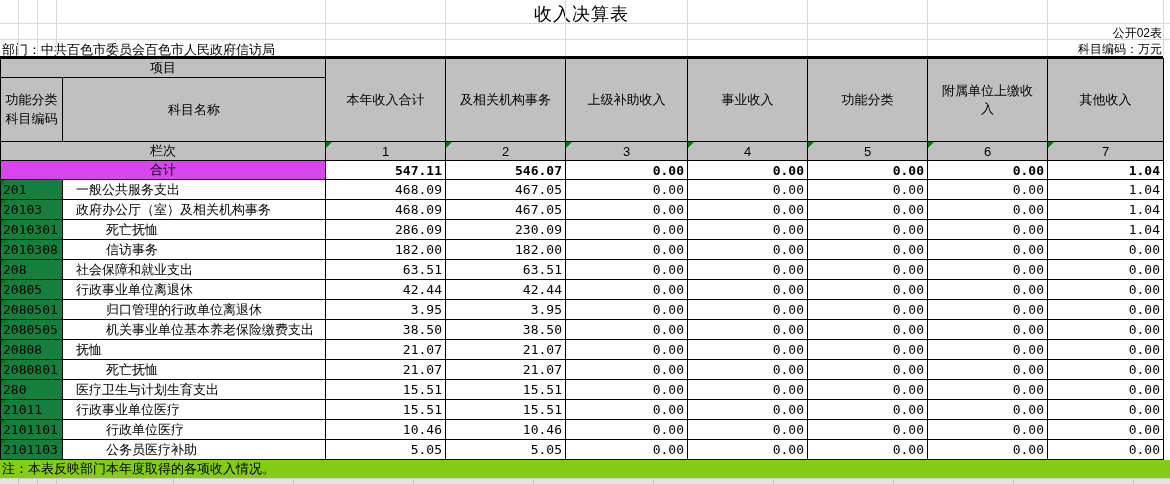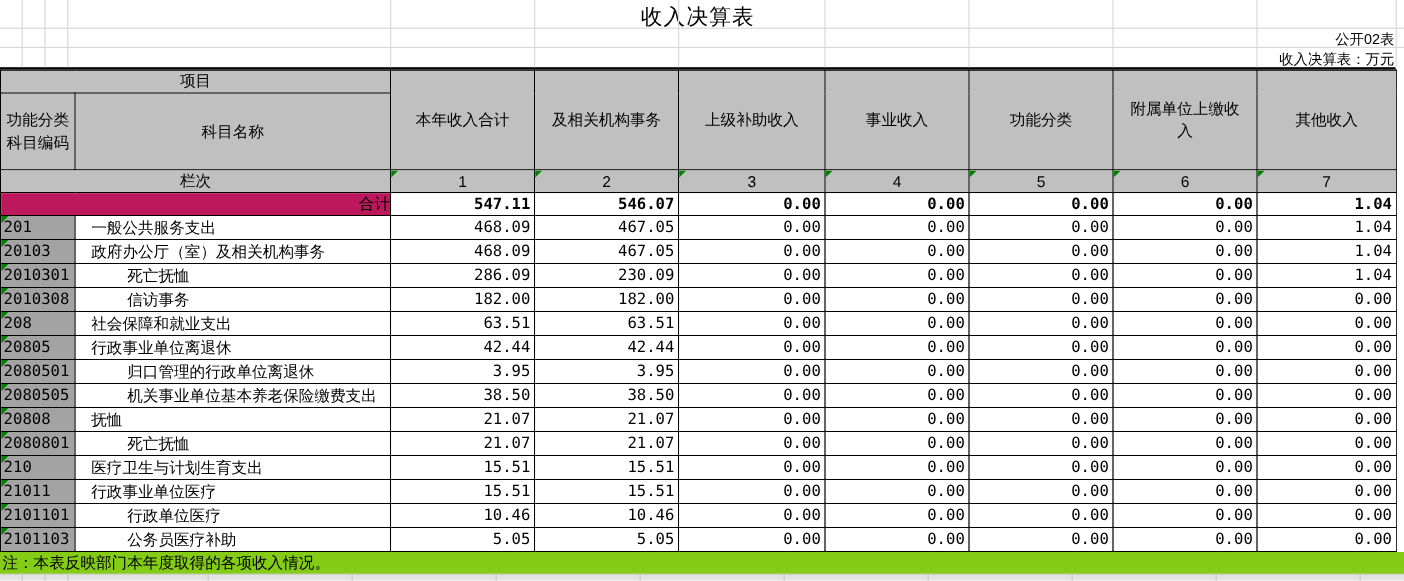--- a/index.html
+++ b/index.html
@@ -16,45 +16,46 @@
   .unit{position:absolute;right:8px;top:41px;font-size:12px;}
   .thick-line{height:2px;background:#000;width:1163px;flex:none;}
   
   table{border-collapse:collapse;table-layout:fixed;width:1163px;flex:none;}
   th,td{border:1px solid #000;padding:0;margin:0;overflow:hidden;white-space:nowrap;
         position:relative;font-weight:normal;box-sizing:border-box;}
   thead th{background:#c0c0c0;font-size:13px;text-align:center;}
   th.vh{white-space:normal;padding:0 10px;line-height:1.35;}
   th.code-head{white-space:pre-line;line-height:1.45;font-size:13px;}
   tr.lanci th{height:17px;font-size:13px;}
-  td.label-cell{background:#be185d;text-align:right;font-size:13px;}
+  td.label-cell{background:#d946ef;text-align:center;font-size:13px;}
   td.num{font-family:"DejaVu Sans Mono",monospace;font-size:13px;text-align:right;padding-right:3px;background:#fff;}
   tr.total td{height:19px;}
   tr.total td.num{font-weight:bold;}
   tbody tr.data td{height:20px;}
-  td.code{font-family:"DejaVu Sans Mono",monospace;font-size:13px;padding-left:2px;background:#a3a3a3;}
+  td.code{font-family:"DejaVu Sans Mono",monospace;font-size:13px;padding-left:2px;background:#15803d;}
   td.name{font-size:13px;padding-left:13px;background:#fff;}
   td.name.indent{padding-left:43px;}
   .tri{position:absolute;top:0;left:0;width:0;height:0;
        border-top:6px solid #008000;border-right:6px solid transparent;}
   
   .note{flex:none;width:1170px;height:19px;border-bottom:1px solid #cfcfcf;
         font-size:13px;display:flex;align-items:center;padding-left:2px;box-sizing:border-box;background:#84cc16;}
   .strip{flex:1;background:#e3e3e3;position:relative;}
   .strip .vline{background:#c6c6c6;}
 </style>
 </head>
 <body>
 
 <div class="screen">
 
   <div class="top-area">
     <div class="page-title">收入决算表</div>
     <div class="sheet-label">公开02表</div>
-    <div class="unit">收入决算表：万元</div>
+    <div class="dept">部门：中共百色市委员会百色市人民政府信访局</div>
+    <div class="unit">科目编码：万元</div>
   <div class="vline" style="left: 18px;"></div>
       <div class="vline" style="left: 37px;"></div>
       <div class="vline" style="left: 56px;"></div>
       <div class="vline" style="left: 325px;"></div>
       <div class="vline" style="left: 445px;"></div>
       <div class="vline" style="left: 565px;"></div>
       <div class="vline" style="left: 687px;"></div>
       <div class="vline" style="left: 807px;"></div>
       <div class="vline" style="left: 927px;"></div>
       <div class="vline" style="left: 1047px;"></div>
@@ -219,21 +220,21 @@
           <td class="name indent">死亡抚恤</td>
           <td class="num">21.07</td>
           <td class="num">21.07</td>
           <td class="num">0.00</td>
           <td class="num">0.00</td>
           <td class="num">0.00</td>
           <td class="num">0.00</td>
           <td class="num">0.00</td>
         </tr>
         <tr class="data">
-          <td class="code"><span class="tri"></span><span>210</span></td>
+          <td class="code"><span class="tri"></span><span>280</span></td>
           <td class="name">医疗卫生与计划生育支出</td>
           <td class="num">15.51</td>
           <td class="num">15.51</td>
           <td class="num">0.00</td>
           <td class="num">0.00</td>
           <td class="num">0.00</td>
           <td class="num">0.00</td>
           <td class="num">0.00</td>
         </tr>
         <tr class="data">

